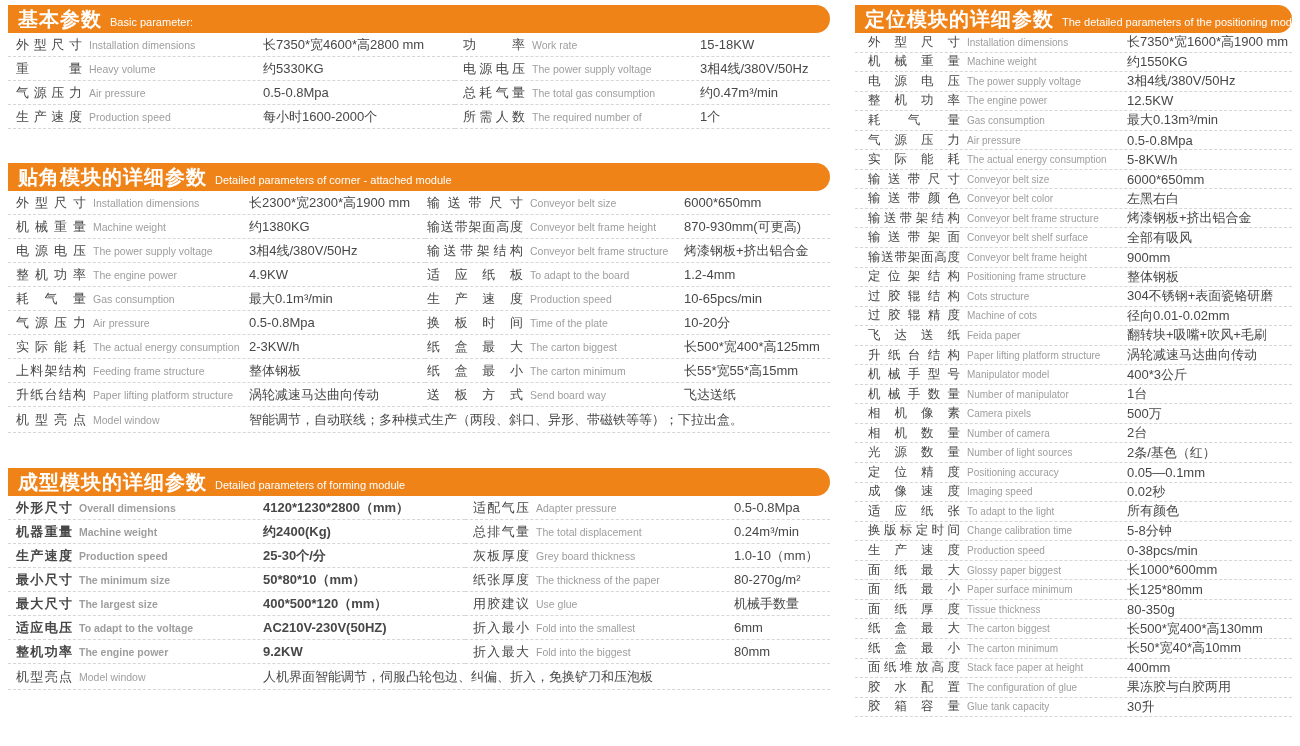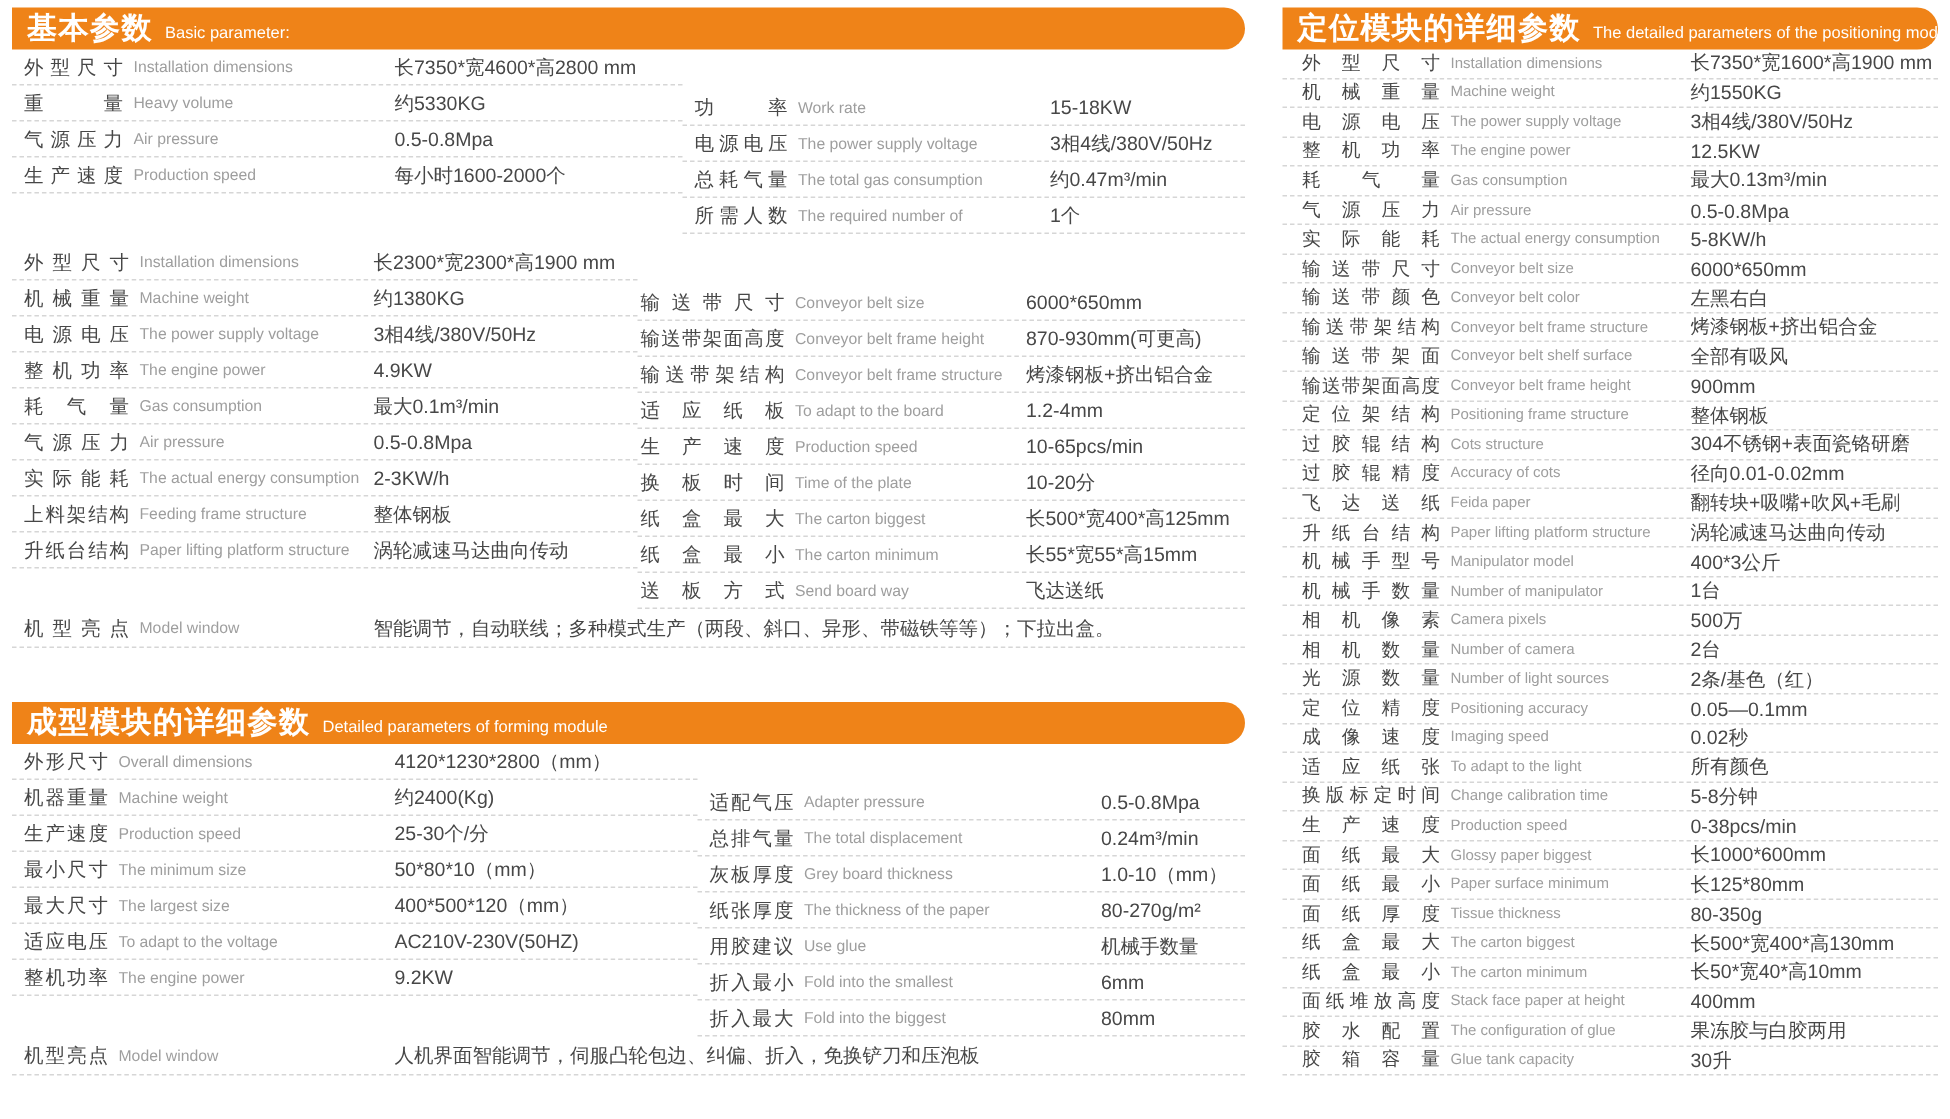--- a/index.html
+++ b/index.html
@@ -25,22 +25,22 @@
     border-radius:0 14px 14px 0;
     display:flex;align-items:baseline;
     padding:0 16px 4px 10px;color:#fff;white-space:nowrap;overflow:hidden;
   }
   .hdr .t{font-size:20px;font-weight:700;line-height:28px;letter-spacing:1px;}
   .hdr .s{font-size:11px;margin-left:8px;}
 
   .pair{display:flex;}
   .sec-basic .g-l{width:447px;}
   .sec-corner .g-l{width:417px;}
-  .sec-form .g-l{width:457px;}
-  .g-r{flex:1;margin-top:27px;}
+  .sec-form .g-l{width:457px;font-weight:bold;}
+  .g-r{flex:1;}
 
   .row{
     display:flex;align-items:center;height:24px;
     border-bottom:1px dashed var(--line);
     padding-left:8px;white-space:nowrap;
   }
   .sec-corner .g-r .row{padding-left:2px;}
   .sec-pos .row{height:19.55px;padding-left:13px;}
 
   .zh{
@@ -116,20 +116,24 @@
         <div class="row">
           <span class="zh">所需人数</span>
           <span class="en">The required number of</span>
           <span class="val">1个</span>
         </div>
       </div>
   </div>
 </div>
 
 <div class="section sec-corner">
+  <div class="hdr">
+    <span class="t">贴角模块的详细参数</span>
+    <span class="s">Detailed parameters of corner - attached module</span>
+  </div>
   <div class="pair">
     <div class="g-l">
         <div class="row">
           <span class="zh">外型尺寸</span>
           <span class="en">Installation dimensions</span>
           <span class="val">长2300*宽2300*高1900 mm</span>
         </div>
         <div class="row">
           <span class="zh">机械重量</span>
           <span class="en">Machine weight</span>
@@ -385,21 +389,21 @@
         <span class="en">Positioning frame structure</span>
         <span class="val">整体钢板</span>
       </div>
       <div class="row">
         <span class="zh">过胶辊结构</span>
         <span class="en">Cots structure</span>
         <span class="val">304不锈钢+表面瓷铬研磨</span>
       </div>
       <div class="row">
         <span class="zh">过胶辊精度</span>
-        <span class="en">Accuracy of cots</span>
+        <span class="en">Machine of cots</span>
         <span class="val">径向0.01-0.02mm</span>
       </div>
       <div class="row">
         <span class="zh">飞达送纸</span>
         <span class="en">Feida paper</span>
         <span class="val">翻转块+吸嘴+吹风+毛刷</span>
       </div>
       <div class="row">
         <span class="zh">升纸台结构</span>
         <span class="en">Paper lifting platform structure</span>

